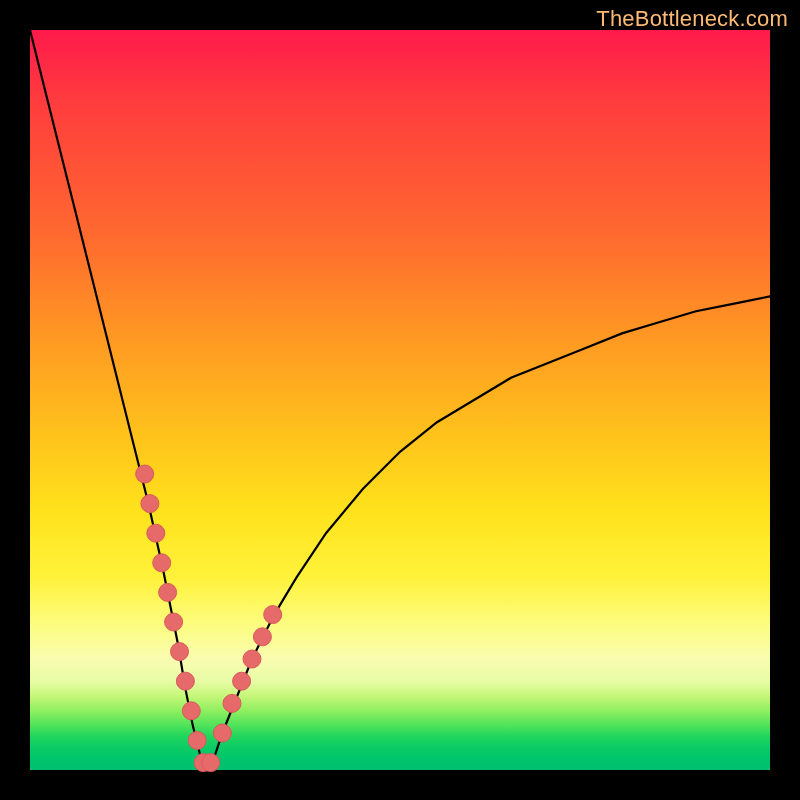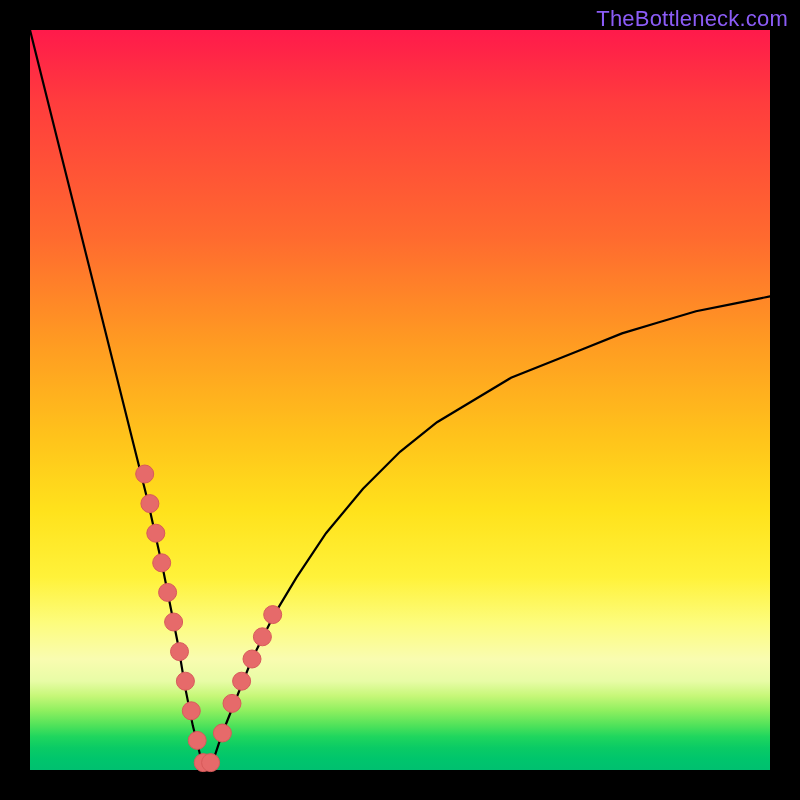--- a/index.html
+++ b/index.html
@@ -42,21 +42,21 @@
       #1fd65e 95.5%,
       #0acb65 97%,
       #00c56c 98.5%,
       #00c070 100%
     );
   }
   .watermark {
     position: absolute;
     top: 6px;
     right: 12px;
-    color: #8b5cf6;
+    color: #fdba74;
     font-size: 22px;
     letter-spacing: 0.2px;
     font-weight: 400;
     user-select: none;
   }
   svg.curve {
     position: absolute;
     left: 0;
     top: 0;
     width: 740px;

